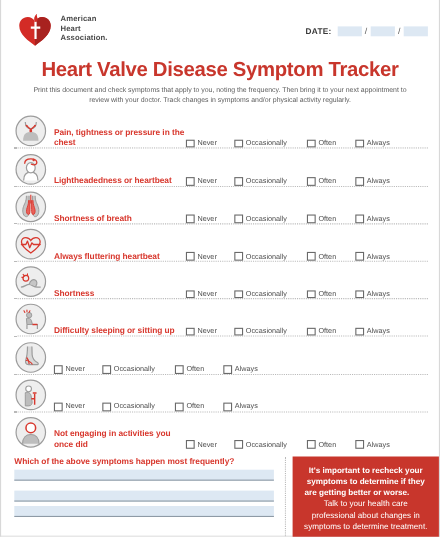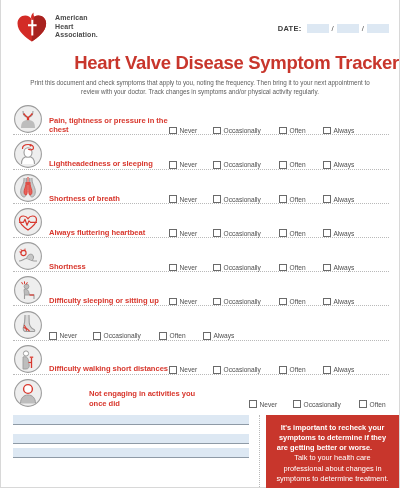--- a/index.html
+++ b/index.html
@@ -70,21 +70,21 @@
     background: #dde8f3;
   }
   .date-slash {
     font-size: 8px;
     color: #555;
     padding: 0 1px;
   }
 
   
   .title {
-    text-align: right;
+    text-align: center;
     color: #c8362c;
     font-size: 18.5px;
     font-weight: bold;
     letter-spacing: -0.3px;
     margin: 2px 0 0 0;
     line-height: 22px;
   }
   .subtitle {
     text-align: center;
     color: #5d5d5d;
@@ -97,21 +97,21 @@
   .symptoms {
     margin: 5px 10px 0 12px;
   }
   .srow {
     display: flex;
     align-items: flex-end;
     height: 33.2px;
     border-bottom: 1px dotted #b9b9b9;
     position: relative;
   }
-  .srow:last-child { border-bottom: none; gap: 40px; }
+  .srow:last-child { border-bottom: none; }
 
   .sicon {
     width: 30px;
     height: 30px;
     flex: 0 0 30px;
     margin-right: 6px;
   }
   .slabel {
     color: #d8382e;
     font-size: 7.6px;
@@ -259,21 +259,21 @@
     <div class="srow">
       <span class="sicon">
         <svg viewBox="0 0 30 30" width="30" height="30">
           <circle cx="15" cy="15" r="13.4" fill="#eeeeee" stroke="#9c9c9c" stroke-width="1.1"></circle>
           <path d="M8.5 25 C8.5 19.5 11.2 17.5 15 17.5 C18.8 17.5 21.5 19.5 21.5 25" fill="#ffffff" stroke="#9c9c9c" stroke-width="1.1"></path>
           <ellipse cx="15" cy="13.5" rx="4" ry="4.7" fill="#ffffff" stroke="#9c9c9c" stroke-width="1.1"></ellipse>
           <path d="M9.5 9.5 C9.5 6.8 12 5.5 15 5.5 C18 5.5 20.5 6.8 20.5 9 C20.5 10.8 18 11.3 15.5 10.3" fill="none" stroke="#d8382e" stroke-width="1.2" stroke-linecap="round"></path>
           <circle cx="17.6" cy="6.4" r="1.1" fill="#d8382e"></circle>
         </svg>
       </span>
-      <span class="slabel">Lightheadedness or sleeping</span>
+      <span class="slabel">Lightheadedness or heartbeat</span>
       <span class="opts">
         <span class="opt o0">
             <span class="cbox"></span>
             <span>Never</span>
           </span>
         <span class="opt o1">
             <span class="cbox"></span>
             <span>Occasionally</span>
           </span>
         <span class="opt o2">
@@ -444,21 +444,20 @@
       <span class="sicon">
         <svg viewBox="0 0 30 30" width="30" height="30">
           <circle cx="15" cy="15" r="13.4" fill="#eeeeee" stroke="#9c9c9c" stroke-width="1.1"></circle>
           <circle cx="13" cy="9.5" r="2.6" fill="#ffffff" stroke="#9c9c9c" stroke-width="1"></circle>
           <path d="M10 13 C12 12.2 14.5 12.8 15.2 15.5 L16.2 21 C16.5 23 15.5 25 13 25 L10 25 L10 14.5 Z" fill="#bdbdbd" stroke="#9c9c9c" stroke-width="0.9"></path>
           <path d="M18.5 14 L18.5 24" stroke="#d8382e" stroke-width="1.3"></path>
           <path d="M16.8 13.2 L20.2 13.2" stroke="#d8382e" stroke-width="1.3"></path>
           <path d="M15.5 18.5 L18.5 18.5" stroke="#d8382e" stroke-width="1.2"></path>
         </svg>
       </span>
-      <span class="slabel">Difficulty walking short distances</span>
       <span class="opts">
         <span class="opt o0">
             <span class="cbox"></span>
             <span>Never</span>
           </span>
         <span class="opt o1">
             <span class="cbox"></span>
             <span>Occasionally</span>
           </span>
         <span class="opt o2">
@@ -498,20 +497,21 @@
             <span class="cbox"></span>
             <span>Always</span>
           </span>
       </span>
     </div>
 
   </div>
 
   <div class="bottom">
     <div class="questions">
+      <div class="qtext">Which of the above symptoms happen most frequently?</div>
       <div class="qline"></div>
       <div class="qline tight"></div>
       <div class="qline tight"></div>
     </div>
 
     <div class="callout">
       <b>It's important to recheck your symptoms to determine if they are getting better or worse.</b><span class="reg"> Talk to your health care professional about changes in symptoms to determine treatment.</span>
     </div>
   </div>
 

